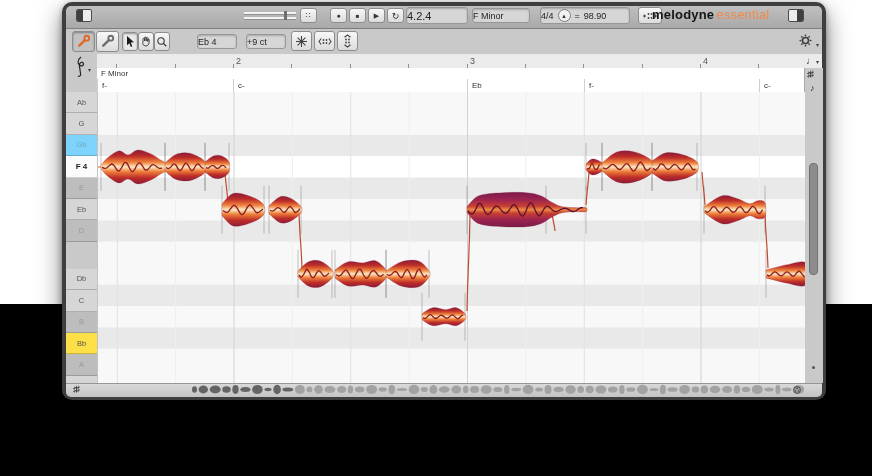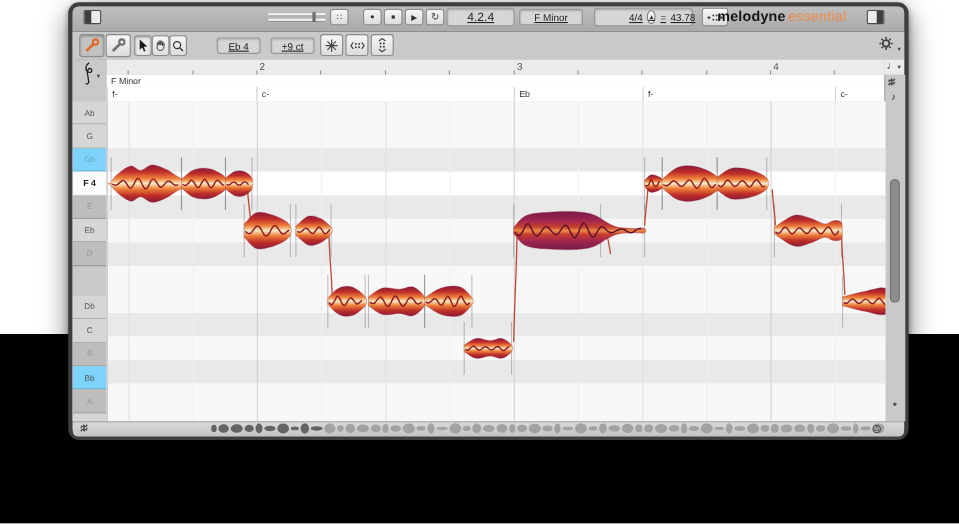--- a/index.html
+++ b/index.html
@@ -12,21 +12,21 @@
   .abs{position:absolute;}
   
   .tb1{left:66px;top:6px;width:756px;height:22px;background:linear-gradient(#bfbfbf,#a9a9a9);border-bottom:1px solid #7f7f7f;border-radius:5px 5px 0 0;}
   .tb2{left:66px;top:29px;width:756px;height:25px;background:#c9c9c9;border-bottom:1px solid #9a9a9a;}
   .btn{position:absolute;box-sizing:border-box;background:linear-gradient(#f7f7f7,#dcdcdc);
        border:1px solid #8d8d8d;border-radius:3px;display:flex;align-items:center;justify-content:center;
        font-size:8px;color:#333;}
   .btn.pressed{background:#c2c2c2;box-shadow:inset 0 1px 2px rgba(0,0,0,.35);}
   .field{position:absolute;box-sizing:border-box;background:#d6d6d6;border:1px solid #979797;
          border-radius:3px;box-shadow:inset 0 1px 2px rgba(0,0,0,.22);display:flex;align-items:center;
-         justify-content:center;font-size:9px;color:#222;text-decoration:underline;}
+         justify-content:flex-start;font-size:9px;color:#222;}
   .toggle{position:absolute;box-sizing:border-box;width:16px;height:13px;border:1px solid #4a4a4a;border-radius:2px;background:#ececec;overflow:hidden;}
   .toggle .half{position:absolute;top:0;bottom:0;width:45%;background:#3f3f3f;}
   .brand{position:absolute;left:652px;top:7px;font-size:13px;letter-spacing:.2px;}
   .brand b{color:#141414;font-weight:bold;}
   .brand i{color:#ee8a4a;font-style:normal;font-weight:400;margin-left:2px;}
   
   .ruler{left:97px;top:54px;width:707px;height:14px;background:#ebebeb;border-bottom:1px solid #b5b5b5;overflow:hidden;}
   .barnum{position:absolute;top:2px;font-size:9px;color:#555;}
   .tick{position:absolute;bottom:0;width:1px;height:4px;background:#909090;}
   .clefzone{left:66px;top:54px;width:31px;height:38px;background:#c9c9c9;border-right:1px solid #ababab;}
@@ -79,25 +79,25 @@
   <div class="btn" style="left:387px;top:8px;width:17px;height:15px;font-size:9px;">
     <span>↻</span>
   </div>
 
   <div class="field" style="left:406px;top:7px;width:62px;height:17px;font-size:11px;">
     <span>4.2.4</span>
   </div>
   <div class="field" style="left:472px;top:8px;width:58px;height:15px;">
     <span>F Minor</span>
   </div>
-  <div class="field" style="left:540px;top:7px;width:90px;height:17px;gap:4px;padding-left:34px;">
+  <div class="field" style="left:540px;top:7px;width:90px;height:17px;gap:4px;">
     <span>4/4</span>
     <span style="display:inline-flex;width:11px;height:11px;border:1px solid #7d7d7d;border-radius:50%;background:#f2f2f2;align-items:center;justify-content:center;font-size:6px;color:#333;">▲</span>
     <span>=</span>
-    <span>43.78</span>
+    <span>98.90</span>
   </div>
   <div class="btn" style="left:638px;top:7px;width:24px;height:17px;">
     <svg width="16" height="10" viewBox="0 0 16 10">
       <path d="M1 5h3M2.5 3.5v3M12 5h3M13.5 3.5v3" stroke="#444" stroke-width="1" fill="none"></path>
       <circle cx="6.5" cy="3" r="0.9" fill="#444"></circle>
         <circle cx="9.5" cy="3" r="0.9" fill="#444"></circle>
       <circle cx="6.5" cy="7" r="0.9" fill="#444"></circle>
         <circle cx="9.5" cy="7" r="0.9" fill="#444"></circle>
     </svg>
   </div>
@@ -245,21 +245,21 @@
       <div class="pkey" style="background: rgb(214, 214, 214); color: rgb(85, 85, 85);">Ab</div>
       <div class="pkey" style="background: rgb(214, 214, 214); color: rgb(85, 85, 85);">G</div>
       <div class="pkey" style="background: #7dd3fc; color: rgba(80, 80, 80, 0.35);">Gb</div>
       <div class="pkey" style="background: rgb(251, 251, 251); color: rgb(26, 26, 26); font-weight: bold; font-size: 8px;">F 4</div>
       <div class="pkey" style="background: rgb(189, 189, 189); color: rgba(80, 80, 80, 0.35);">E</div>
       <div class="pkey" style="background: rgb(214, 214, 214); color: rgb(85, 85, 85);">Eb</div>
       <div class="pkey" style="background: rgb(189, 189, 189); color: rgba(80, 80, 80, 0.35);">D</div>
       <div class="pkey" style="background: rgb(214, 214, 214); color: rgb(85, 85, 85); margin-top: 27px;">Db</div>
       <div class="pkey" style="background: rgb(214, 214, 214); color: rgb(85, 85, 85);">C</div>
       <div class="pkey" style="background: rgb(189, 189, 189); color: rgba(80, 80, 80, 0.35);">B</div>
-      <div class="pkey" style="background: #7dd3fc; color: rgb(85, 85, 85);">Bb</div>
+      <div class="pkey" style="background: #fde047; color: rgb(85, 85, 85);">Bb</div>
       <div class="pkey" style="background: rgb(189, 189, 189); color: rgba(80, 80, 80, 0.35);">A</div>
       <div class="pkey" style="background: rgb(214, 214, 214); color: rgb(85, 85, 85);">Ab</div>
       <div class="pkey" style="background: rgb(214, 214, 214); color: rgb(85, 85, 85);">G</div>
     </div>
   <div class="abs notearea">
     <svg id="note-svg" width="707" height="291" viewBox="97 92 707 291">
         <defs>
           <linearGradient id="gN" x1="0" y1="0" x2="0" y2="1">
             <stop offset="0" stop-color="#8c1b38"></stop>
             <stop offset=".18" stop-color="#bd2d29"></stop>

